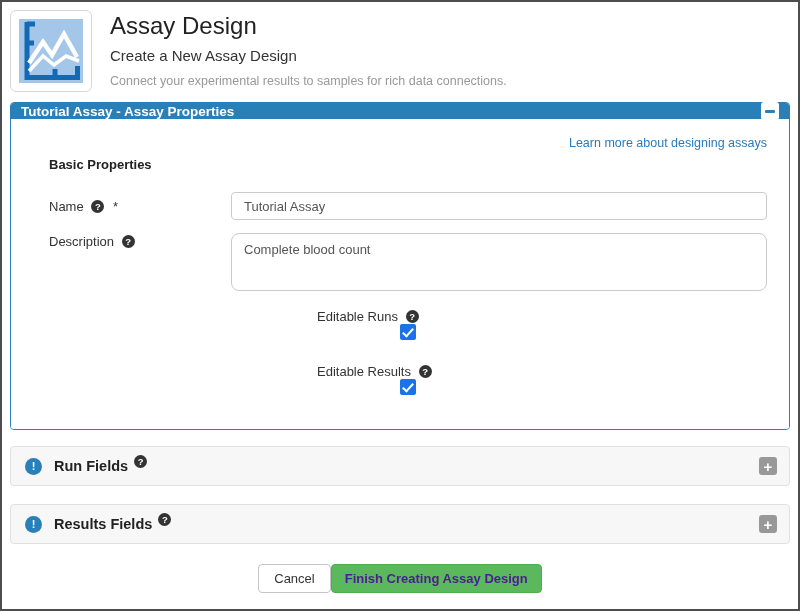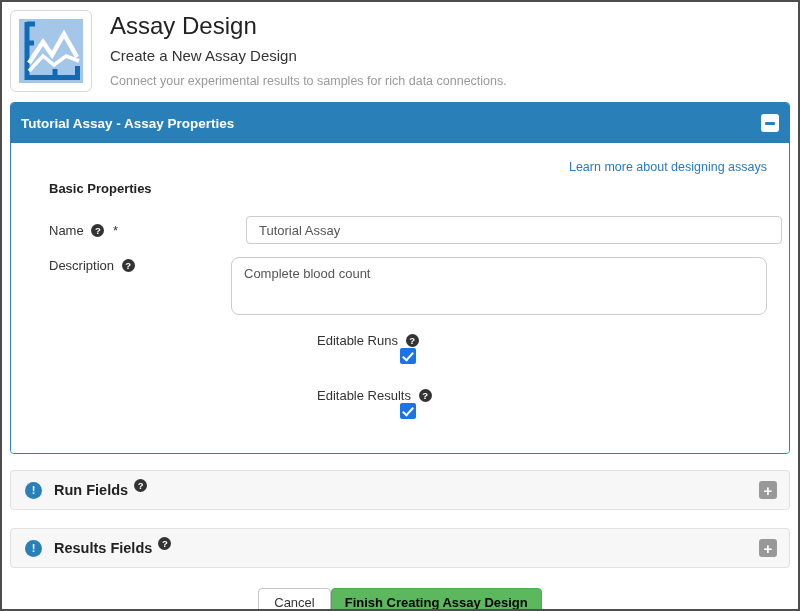--- a/index.html
+++ b/index.html
@@ -20,21 +20,21 @@
   }
   .header-text { padding-top: 2px; }
   .page-title { font-size: 24px; font-weight: 400; color: #222; line-height: 1.15; margin-bottom: 7px; }
   .page-subtitle { font-size: 15px; font-weight: 400; color: #333; margin-bottom: 10px; }
   .page-desc { font-size: 12.5px; color: #999; }
   
   .main-panel { margin: 4px 8px 0 8px; border: 1px solid #2980b9; border-radius: 4px; }
   .panel-header {
     background: #2980b9; color: #fff;
     border-radius: 3px 3px 0 0;
-    padding: 6px 10px; height: 40px;
+    padding: 6px 10px; height: 16px;
     display: flex; align-items: center;
   }
   .panel-title { font-size: 13.5px; font-weight: bold; }
   .collapse-btn {
     margin-left: auto; width: 18px; height: 18px; background: #fff;
     border: none; border-radius: 3px; cursor: pointer;
     display: flex; align-items: center; justify-content: center;
   }
   .minus-bar { width: 10px; height: 3px; background: #2980b9; border-radius: 1px; }
   .panel-body { background: #fff; height: 310px; padding: 8px 22px 0 30px; border-radius: 0 0 3px 3px; }
@@ -48,21 +48,21 @@
   .help-icon {
     display: inline-flex; width: 13px; height: 13px; border-radius: 50%;
     background: #333; color: #fff; font-size: 9.5px; font-weight: bold;
     align-items: center; justify-content: center;
     margin-left: 4px; vertical-align: 1px; cursor: pointer;
   }
   .required-mark { color: #333; margin-left: 5px; font-size: 13px; }
   .text-input {
     width: 100%; height: 28px; border: 1px solid #ccc; border-radius: 4px;
     padding: 4px 12px; font-family: "Liberation Sans", sans-serif;
-    font-size: 13px; color: #555; outline: none; margin-left: 15px;
+    font-size: 13px; color: #555; outline: none;
   }
   .textarea-input {
     width: 100%; height: 58px; border: 1px solid #ccc; border-radius: 8px;
     padding: 8px 12px; font-family: "Liberation Sans", sans-serif;
     font-size: 13px; color: #555; resize: none; outline: none;
   }
   .row-active { margin-bottom: 22px; }
   .row-check { margin-bottom: 19px; flex-direction: column; }
   .checkbox {
     width: 16px; height: 16px; background: #1a73e8; border-radius: 2px;
@@ -98,21 +98,21 @@
   }
   
   .footer-bar { margin: 20px 8px 0 8px; display: flex; justify-content: center; }
   .cancel-btn {
     background: #fff; border: 1px solid #c5c5c5; border-radius: 4px;
     padding: 6px 15px; font-size: 13px; color: #333; cursor: pointer;
     font-family: "Liberation Sans", sans-serif;
   }
   .finish-btn {
     background: #5cb85c; border: 1px solid #4cae4c; border-radius: 4px;
-    padding: 6px 13px; font-size: 13px; font-weight: bold; color: #000000; cursor: pointer;
+    padding: 6px 13px; font-size: 13px; font-weight: bold; color: #4c1d95; cursor: pointer;
     font-family: "Liberation Sans", sans-serif;
   }
 </style>
 </head>
 <body>
 
 <div class="page">
 
   <header class="app-header">
     <div class="icon-card">

